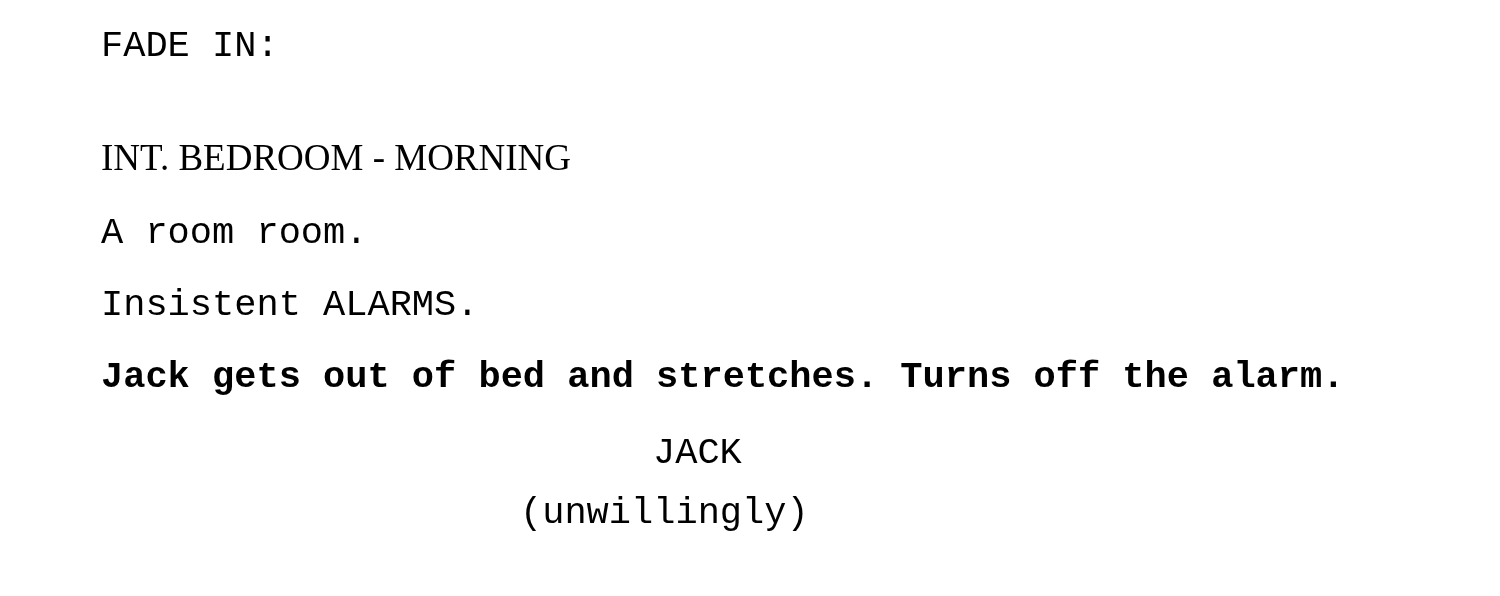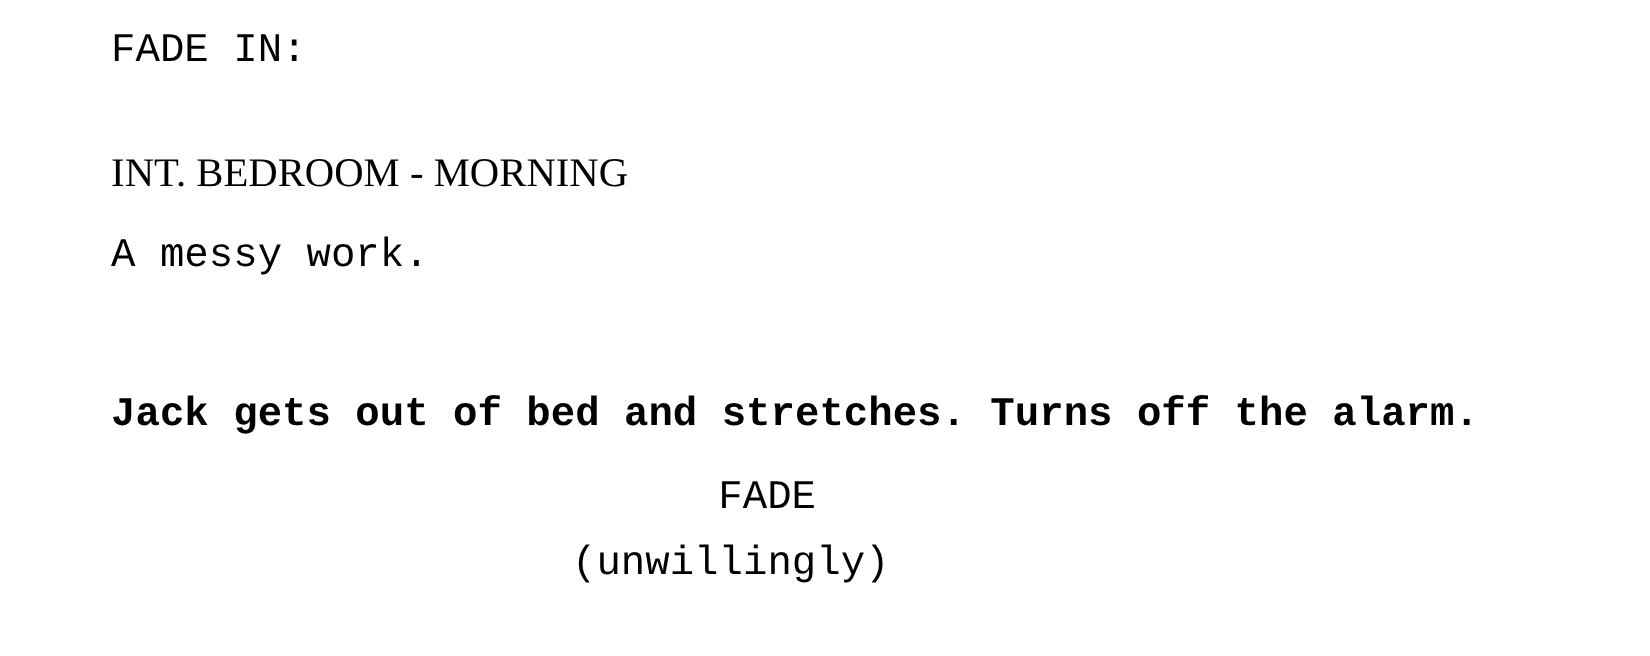--- a/index.html
+++ b/index.html
@@ -60,23 +60,24 @@
 </style>
 </head>
 <body>
 
 <div id="screenplay-page">
 
   <div class="script-line line-transition">FADE IN:</div>
 
   <div class="script-line line-scene-heading">INT. BEDROOM - MORNING</div>
 
-  <div class="script-line line-action-1">A messy work.</div>
+  <div class="script-line line-action-1">A room room.</div>
 
+  <div class="script-line line-action-2">Insistent ALARMS.</div>
 
   <div class="script-line line-action-3">Jack gets out of bed and stretches. Turns off the alarm.</div>
 
-  <div class="script-line line-character">FADE</div>
+  <div class="script-line line-character">JACK</div>
 
   <div class="script-line line-parenthetical">(unwillingly)</div>
 
 
 </div>
 
 </body></html>

